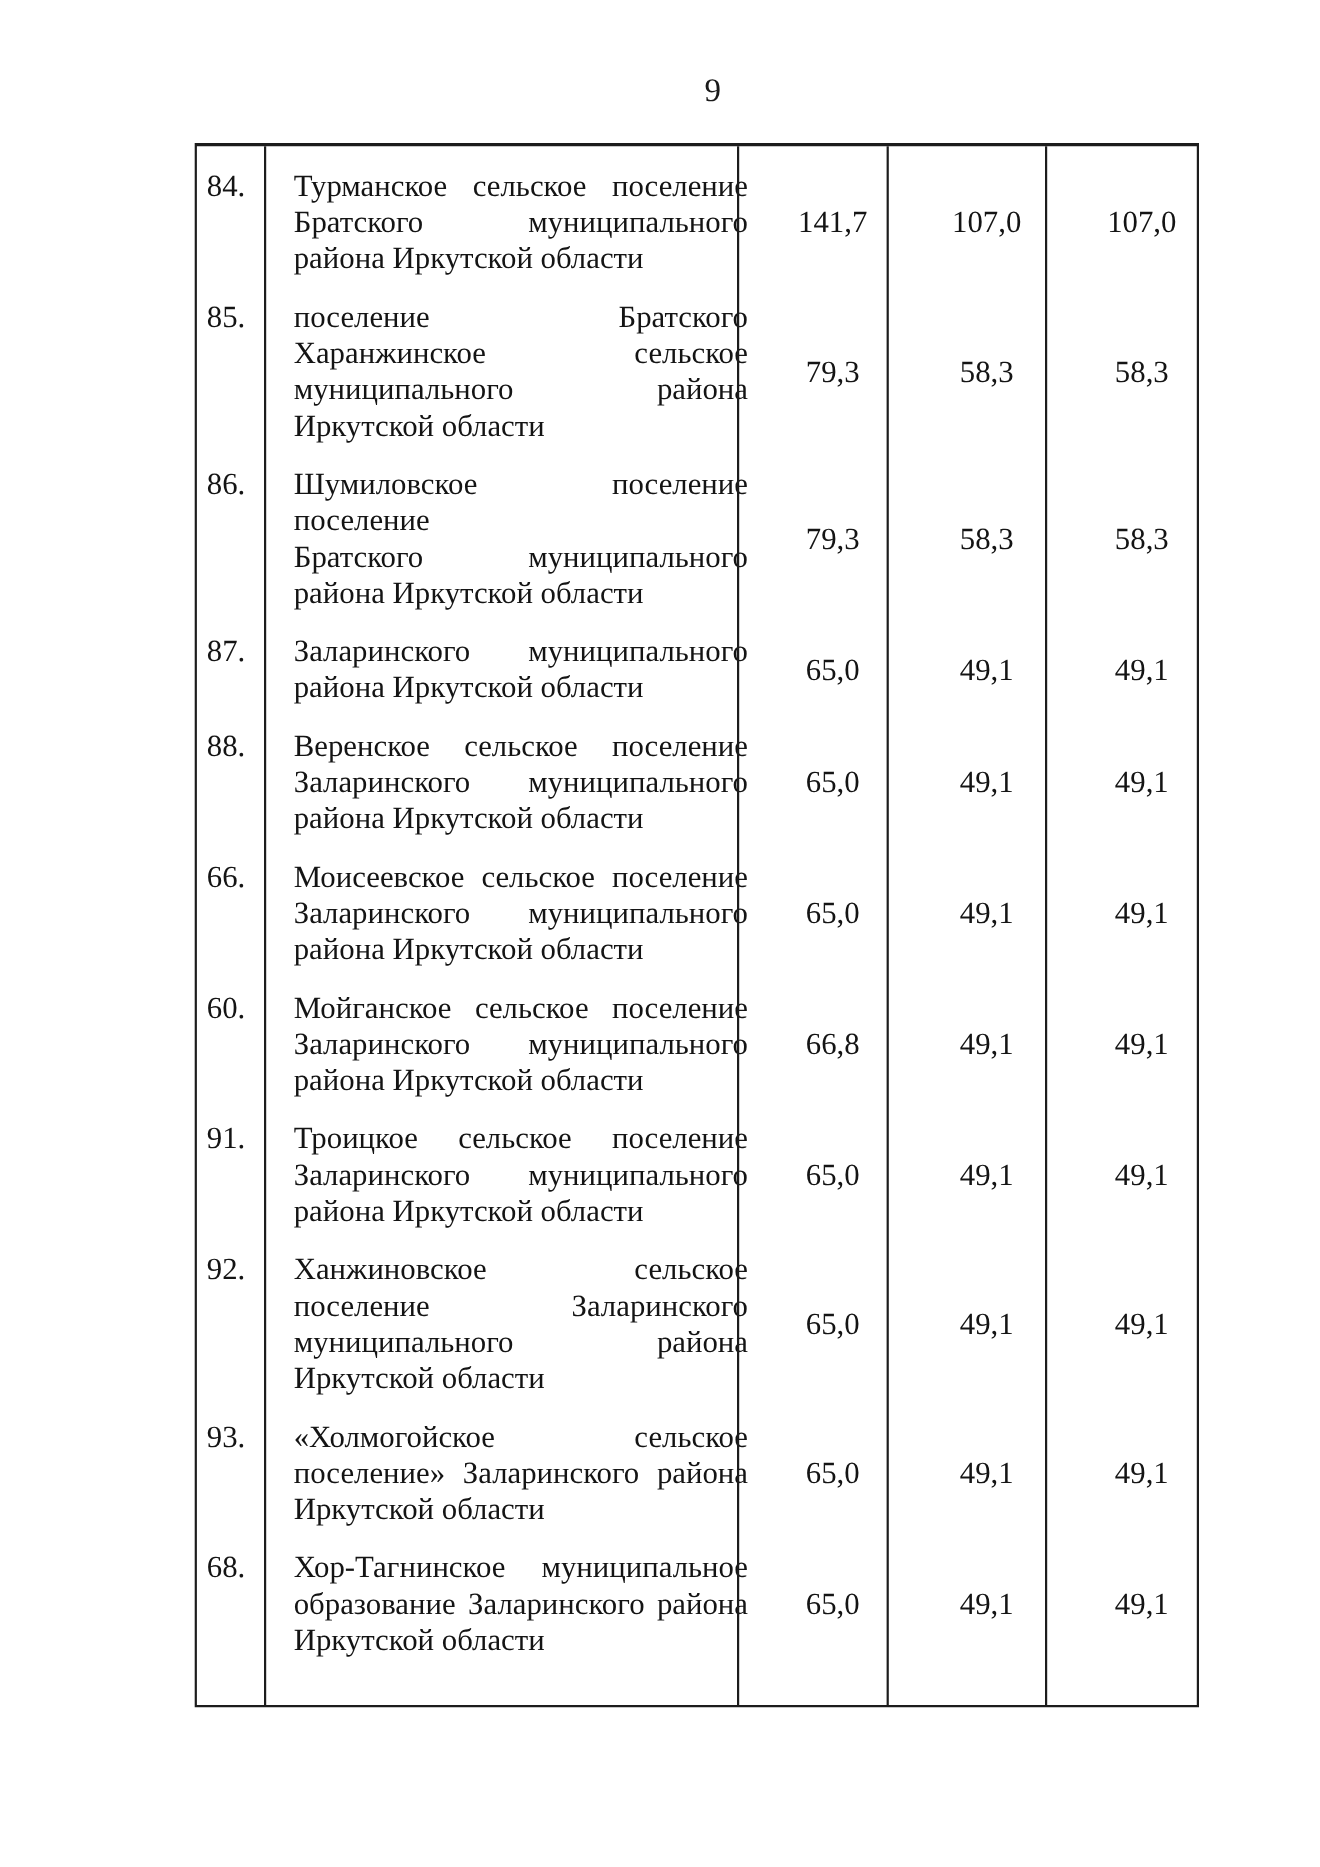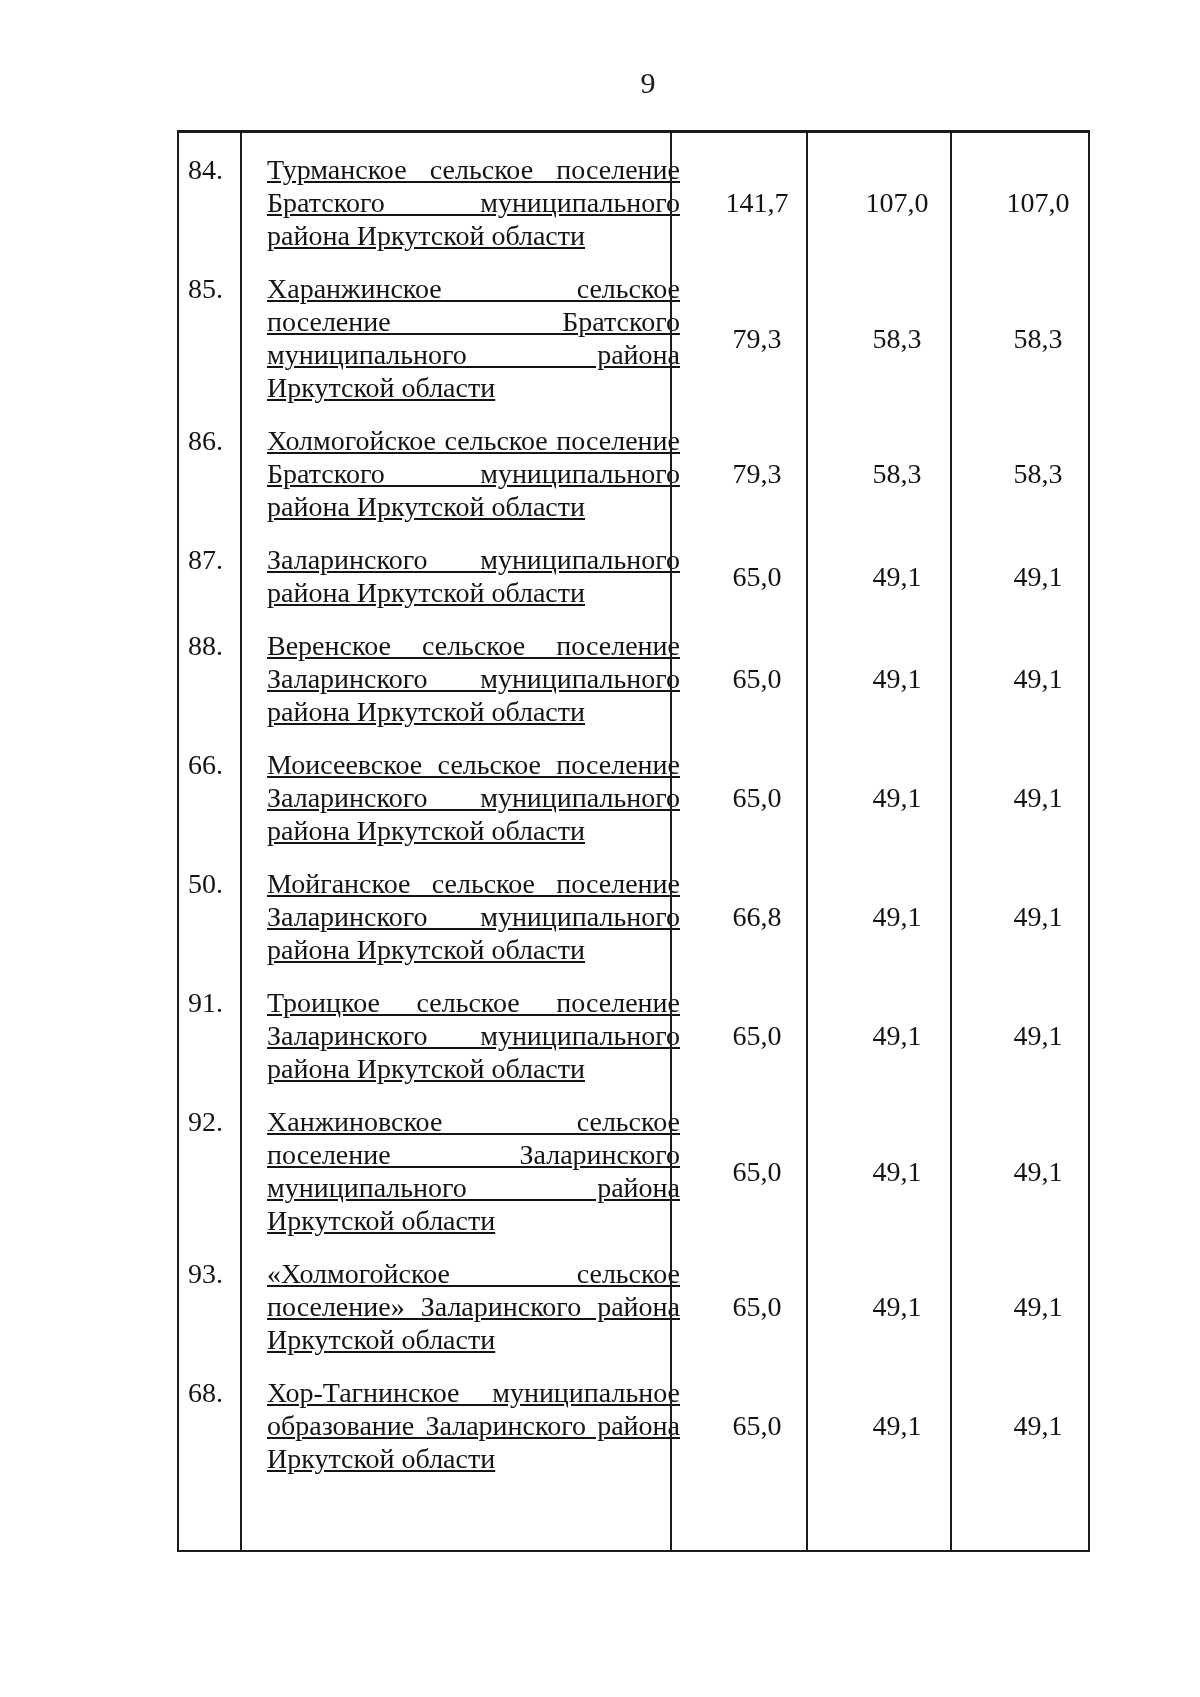--- a/index.html
+++ b/index.html
@@ -60,21 +60,20 @@
     width: 80px;
     box-sizing: border-box;
     padding-left: 9px;
     flex: none;
   }
   .cell-name {
     width: 430px;
     box-sizing: border-box;
     padding: 0 9px 0 8px;
     flex: none;
-    text-decoration: underline;
   }
   .cell-name .line {
     text-align: justify;
     text-align-last: justify;
   }
   .cell-name .line.last {
     text-align-last: left;
   }
   .cell-val {
     box-sizing: border-box;
@@ -108,40 +107,40 @@
           <span>107,0</span>
         </div>
     <div class="cell-val v3">
           <span>107,0</span>
         </div>
   </div>
 
   <div class="row">
     <div class="cell-num">85.</div>
     <div class="cell-name">
+          <div class="line">поселение Братского</div>
           <div class="line">Харанжинское сельское</div>
-          <div class="line">поселение Братского</div>
           <div class="line">муниципального района</div>
           <div class="line last">Иркутской области</div>
         </div>
     <div class="cell-val v1">
           <span>79,3</span>
         </div>
     <div class="cell-val v2">
           <span>58,3</span>
         </div>
     <div class="cell-val v3">
           <span>58,3</span>
         </div>
   </div>
 
   <div class="row">
     <div class="cell-num">86.</div>
     <div class="cell-name">
-          <div class="line">Холмогойское сельское поселение</div>
+          <div class="line">Шумиловское поселение поселение</div>
           <div class="line">Братского муниципального</div>
           <div class="line last">района Иркутской области</div>
         </div>
     <div class="cell-val v1">
           <span>79,3</span>
         </div>
     <div class="cell-val v2">
           <span>58,3</span>
         </div>
     <div class="cell-val v3">
@@ -196,21 +195,21 @@
         </div>
     <div class="cell-val v2">
           <span>49,1</span>
         </div>
     <div class="cell-val v3">
           <span>49,1</span>
         </div>
   </div>
 
   <div class="row">
-    <div class="cell-num">50.</div>
+    <div class="cell-num">60.</div>
     <div class="cell-name">
           <div class="line">Мойганское сельское поселение</div>
           <div class="line">Заларинского муниципального</div>
           <div class="line last">района Иркутской области</div>
         </div>
     <div class="cell-val v1">
           <span>66,8</span>
         </div>
     <div class="cell-val v2">
           <span>49,1</span>

